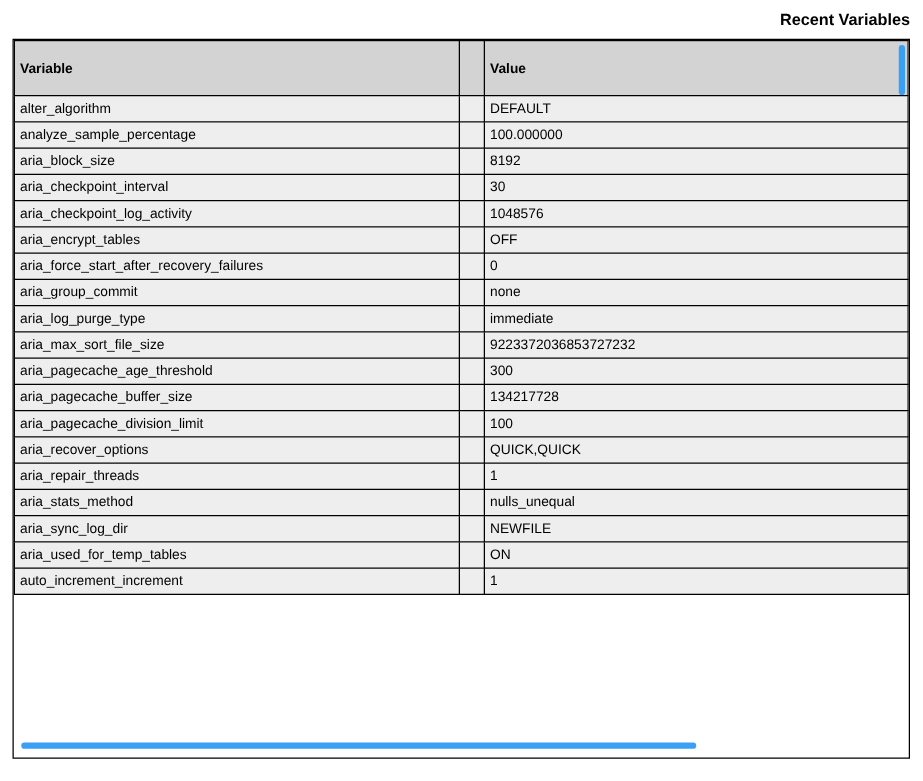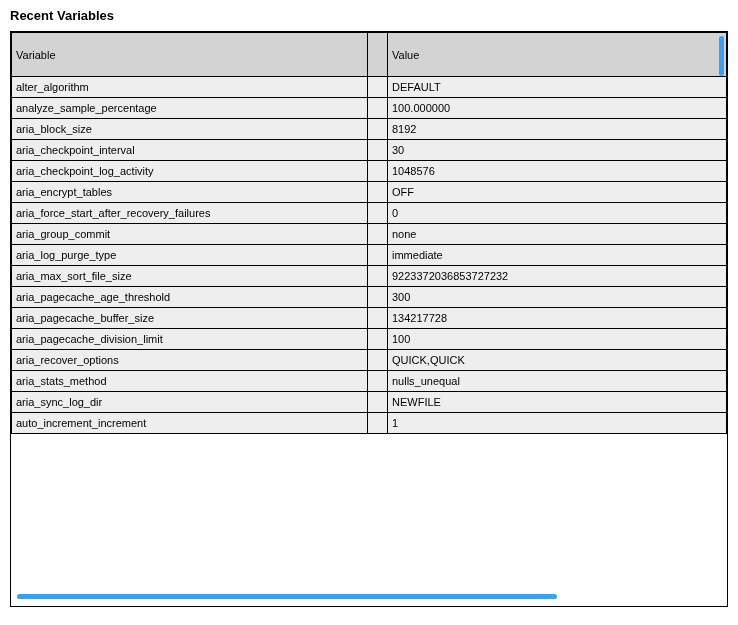--- a/index.html
+++ b/index.html
@@ -13,20 +13,21 @@
     height: 625px;
     overflow: hidden;
   }
   .page {
     padding: 8px 10px 0 10px;
   }
   .title {
     font-size: 13px;
     font-weight: bold;
     margin: 0 0 8px 0;
+    text-align: right;
   }
   .table-wrap {
     border: 1px solid #000;
     width: 718px;
     height: 576px;
     overflow: hidden;
     position: relative;
   }
   .table-scroll {
     width: 100%;
@@ -37,21 +38,21 @@
     border-collapse: collapse;
     width: 100%;
     table-layout: fixed;
   }
   col.c-var { width: 356px; }
   col.c-spacer { width: 20px; }
   col.c-val { width: auto; }
   thead th {
     background: #d3d3d3;
     font-size: 11px;
-    font-weight: normal;
+    font-weight: bold;
     text-align: left;
     padding: 0 4px;
     height: 44px;
     border: 1px solid #000;
   }
   thead th.sp { padding: 0; }
   tbody td {
     font-size: 11px;
     padding: 0 4px;
     height: 21px;
@@ -182,28 +183,38 @@
               <td>aria_pagecache_division_limit</td>
               <td class="sp"></td>
               <td>100</td>
             </tr>
             <tr>
               <td>aria_recover_options</td>
               <td class="sp"></td>
               <td>QUICK,QUICK</td>
             </tr>
             <tr>
+              <td>aria_repair_threads</td>
+              <td class="sp"></td>
+              <td>1</td>
+            </tr>
+            <tr>
               <td>aria_stats_method</td>
               <td class="sp"></td>
               <td>nulls_unequal</td>
             </tr>
             <tr>
               <td>aria_sync_log_dir</td>
               <td class="sp"></td>
               <td>NEWFILE</td>
+            </tr>
+            <tr>
+              <td>aria_used_for_temp_tables</td>
+              <td class="sp"></td>
+              <td>ON</td>
             </tr>
             <tr>
               <td>auto_increment_increment</td>
               <td class="sp"></td>
               <td>1</td>
             </tr>
           </tbody>
       </table>
     </div>
     <div class="vthumb"></div>

